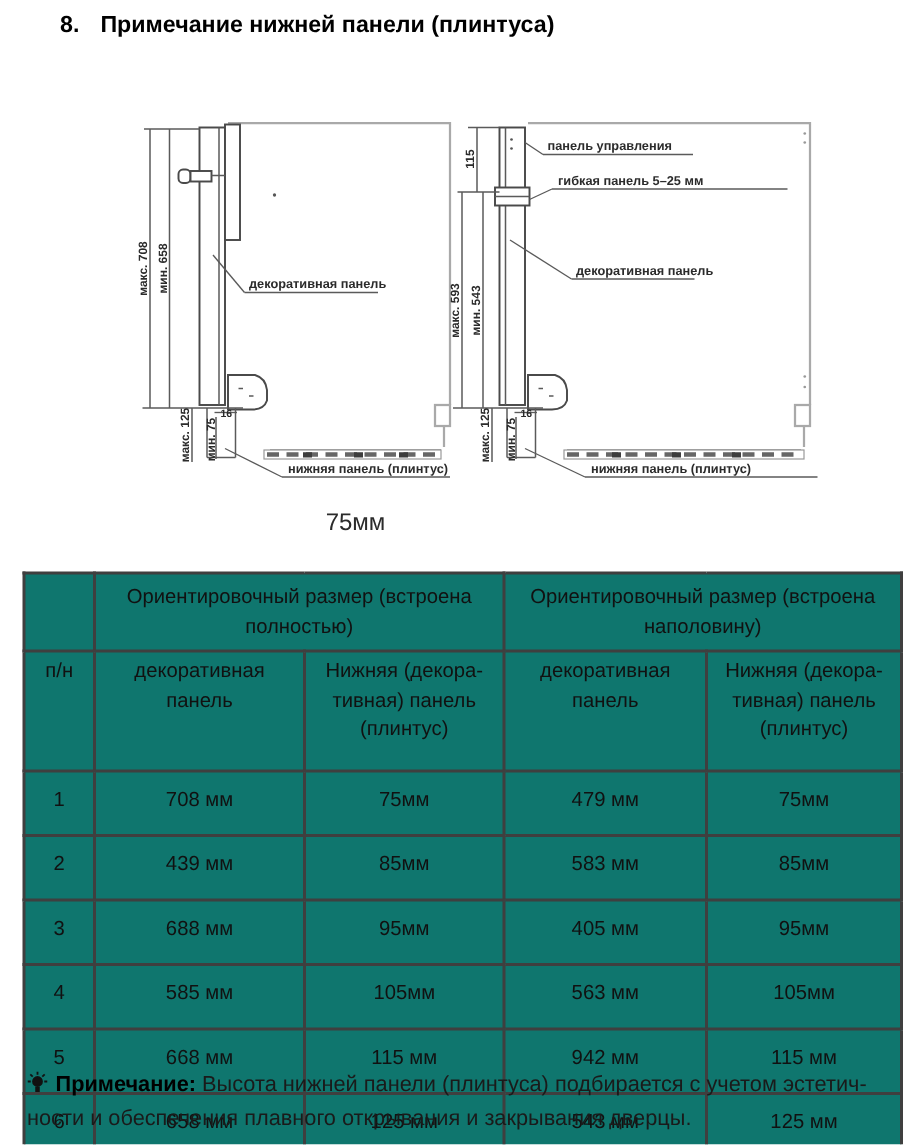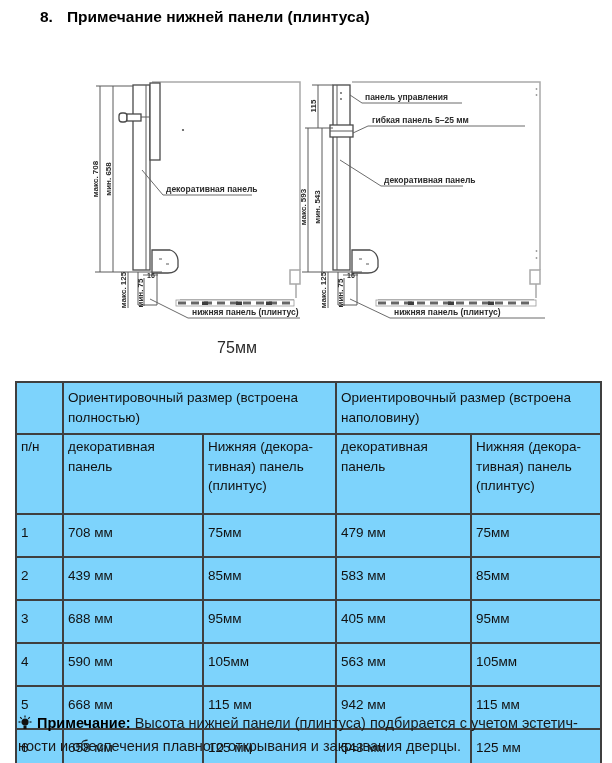--- a/index.html
+++ b/index.html
@@ -17,22 +17,22 @@
   .part-label{font-size:8.5px;font-weight:600;}
   .tiny-label{font-size:7px;font-weight:600;}
   .caption{font-size:16px;font-weight:400;fill:#333;}
   .body-line{stroke:#a9a9a9;stroke-width:1.5;fill:none;}
   .dark-line{stroke:#4a4a4a;stroke-width:1.3;fill:#fff;}
   .dim-line{stroke:#5a5a5a;stroke-width:1;fill:none;}
   .leader{stroke:#5a5a5a;stroke-width:0.9;fill:none;}
   
   .size-table{position:absolute;top:381px;left:15px;width:585px;border-collapse:collapse;
     table-layout:fixed;font-size:13.5px;color:#111;}
-  .size-table th,.size-table td{border:2px solid #3f3f3f;text-align:left;
-    font-weight:400;padding:2px 4px;vertical-align:middle;background:#7dd3fc;line-height:1.45;}
+  .size-table th,.size-table td{border:2px solid #3f3f3f;text-align:center;
+    font-weight:400;padding:2px 4px;vertical-align:middle;background:#0f766e;line-height:1.45;}
   .size-table .group-row th{height:46px;}
   .size-table .colhead-row th{height:74px;vertical-align:top;}
   .size-table td{height:31px;vertical-align:top;padding-top:8px;}
   .c1{width:47px;} .c2{width:140px;} .c3{width:133px;} .c4{width:135px;} .c5{width:130px;}
   
   .note{position:absolute;top:712px;left:18px;width:578px;font-size:14.5px;
     line-height:23px;color:#1a1a1a;}
   .note b{font-weight:bold;color:#000;}
   .bulb{display:inline-block;vertical-align:-2px;margin-right:5px;}
 </style>
@@ -207,21 +207,21 @@
       </tr>
       <tr>
         <td>3</td>
         <td>688 мм</td>
         <td>95мм</td>
         <td>405 мм</td>
         <td>95мм</td>
       </tr>
       <tr>
         <td>4</td>
-        <td>590 мм</td>
+        <td>585 мм</td>
         <td>105мм</td>
         <td>563 мм</td>
         <td>105мм</td>
       </tr>
       <tr>
         <td>5</td>
         <td>668 мм</td>
         <td>115 мм</td>
         <td>942 мм</td>
         <td>115 мм</td>

